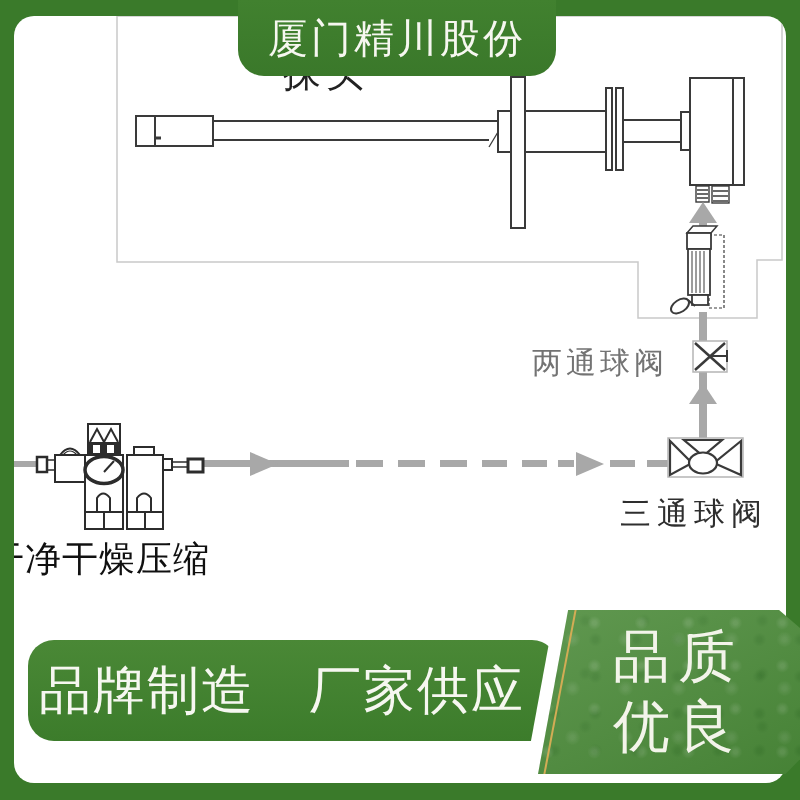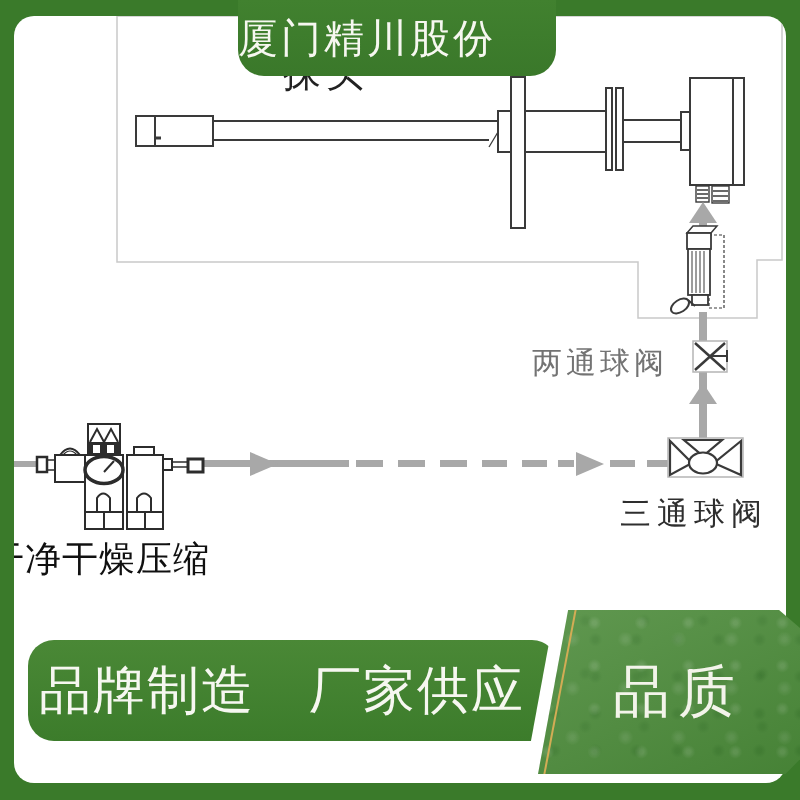--- a/index.html
+++ b/index.html
@@ -19,21 +19,21 @@
   .probe-label{left:269px;top:32px;font-size:38px;letter-spacing:5px;color:#222;}
   .v2-label{left:518px;top:327px;font-size:30px;letter-spacing:4px;color:#737373;}
   .v3-label{left:606px;top:477px;font-size:31px;letter-spacing:6px;color:#2e2e2e;font-family:Liberation Serif, serif;}
   .air-label-1{left:-26px;top:519px;font-size:36px;letter-spacing:1px;color:#101010;}
   .air-label-2{left:58px;top:555px;font-size:36px;letter-spacing:2px;color:#101010;}
   
   .top-banner{
     position:absolute;left:238px;top:0;width:318px;height:76px;z-index:40;
     background:linear-gradient(180deg,#41812f,#3a782a);
     border-radius:0 0 26px 26px;
-    display:flex;align-items:center;
+    display:flex;align-items:center;justify-content:center;
   }
   .top-banner .txt{color:#f6f7f0;font-size:40px;letter-spacing:3px;}
   
   .left-banner{
     position:absolute;left:14px;top:624px;width:530px;height:101px;
     background:linear-gradient(180deg,#4a8836,#3c7c2b);
     border-radius:26px;
     clip-path:polygon(0 0,98.4% 0,94.9% 100%,0 100%);
     display:flex;align-items:center;justify-content:center;
   }
@@ -187,13 +187,14 @@
 
 <div class="top-banner">
   <span class="txt">厦门精川股份</span>
 </div>
 
 <div class="quality-panel">
   <svg class="gold" viewBox="0 0 262 164">
     <line x1="38" y1="-2" x2="6" y2="166" stroke="#d3ac55" stroke-width="2"></line>
   </svg>
   <div class="line">品质</div>
+  <div class="line">优良</div>
 </div>
 
 </body></html>

